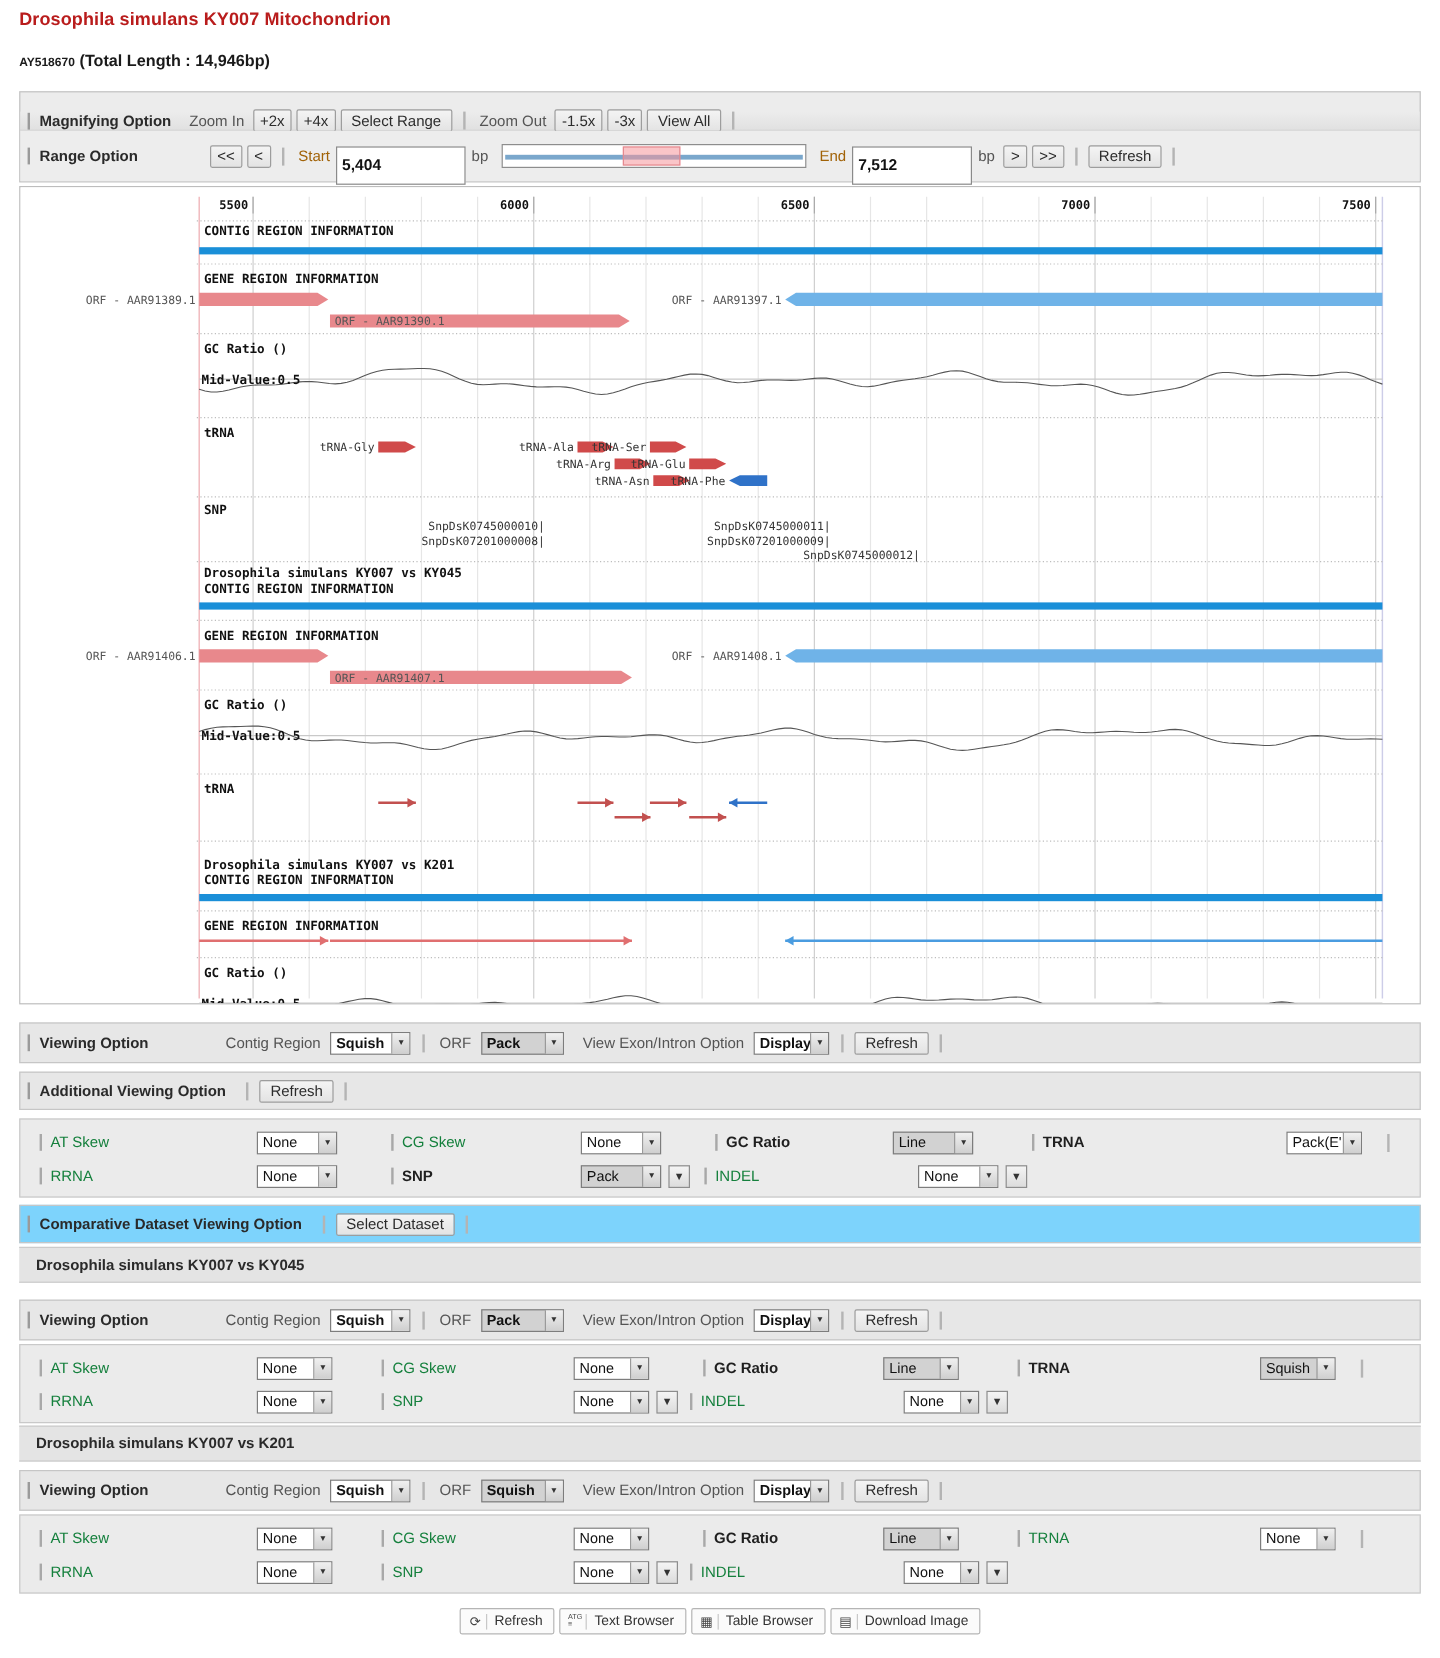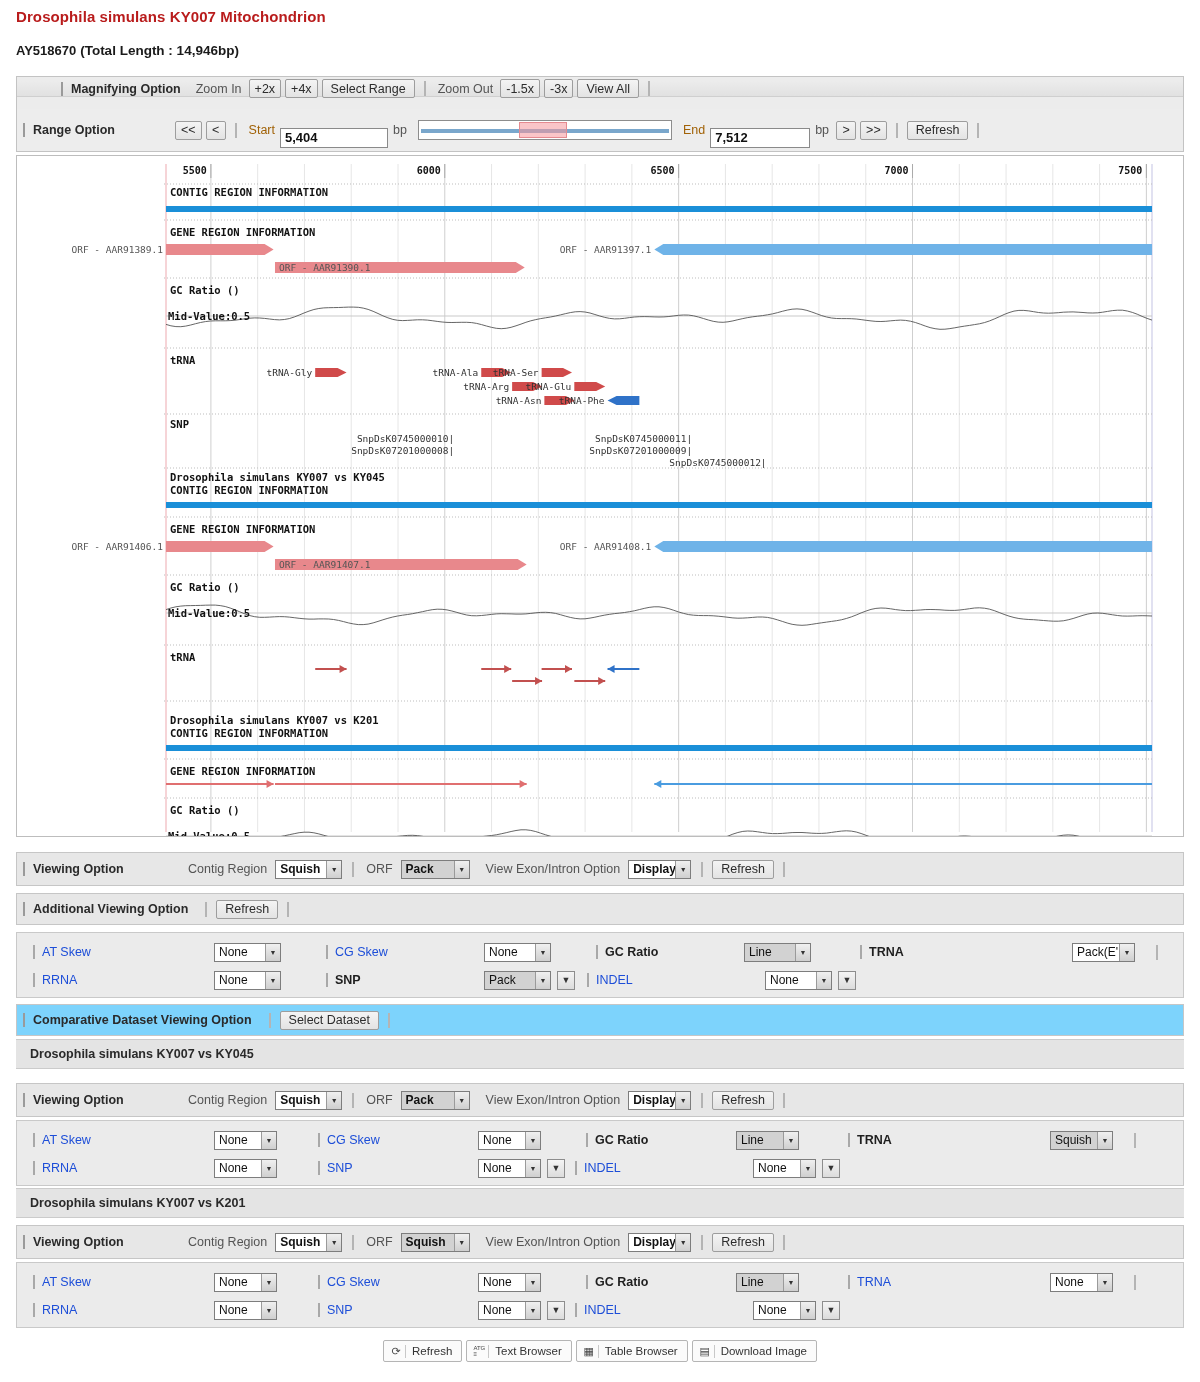--- a/index.html
+++ b/index.html
@@ -15,21 +15,21 @@
   
   .page-title {
     position: absolute; left: 16px; top: 8px;
     font-size: 15px; font-weight: bold; color: #b91c1c;
     letter-spacing: .1px;
   }
   .accession-row {
     position: absolute; left: 16px; top: 42px;
     font-size: 14px; color: #1a1a1a;
   }
-  .accession-row .acc { font-weight: bold; font-size: 13px; }
+  .accession-row .acc { font-weight: bold; font-size: 10px; }
   .accession-row .len { font-weight: bold; font-size: 13.5px; }
 
   
   .panel {
     position: absolute;
     background: #e8e8e8;
     border: 1px solid #c3c3c3;
   }
   .bar {
     position: absolute; left: 0; right: 0;
@@ -62,21 +62,21 @@
     margin: 0 2px;
     white-space: nowrap;
     cursor: pointer;
     font-family: "Liberation Sans", sans-serif;
   }
   .btn.wide { padding: 1px 8px; }
   .btn.small { padding: 1px 5px; min-width: 20px; }
 
   .field {
     background: #ffffff; border: 1px solid #8a8a8a;
-    height: 20px; font-size: 13px; font-weight: bold;
+    height: 32px; font-size: 13px; font-weight: bold;
     padding: 0 4px; color: #111;
     font-family: "Liberation Sans", sans-serif;
     margin-top: 15px;
   }
 
   
   .slider-wrap {
     position: relative; width: 254px; height: 20px;
     background: #fff; border: 1px solid #8d8d8d;
     margin: 0 6px;
@@ -129,21 +129,21 @@
     width: 18px; height: 19px;
     border: 1px solid #8d8d8d;
     background: linear-gradient(#f4f4f4, #dcdcdc);
     font-size: 9px; color: #333; margin-left: 3px; cursor: pointer;
     line-height: 6px;
   }
 
   .optrow { position: absolute; left: 0; right: 0; display: flex; align-items: center; }
   .optcell { display: flex; align-items: center; }
   .optcell .lbl {
-    font-size: 12.5px; color: #1d4ed8;
+    font-size: 12.5px; color: #15803d;
     border-left: 2px solid #a8a8a8; padding-left: 7px; margin-left: 2px;
     white-space: nowrap; line-height: 14px;
   }
   .optcell .lbl.b { font-weight: bold; color: #1f1f1f; }
 
   .section-head {
     position: absolute; left: 0; right: 0;
     background: #e4e4e4;
     border-top: 1px solid #cbcbcb; border-bottom: 1px solid #cbcbcb;
     display: flex; align-items: center;
@@ -172,21 +172,21 @@
 <body>
 
 <div class="page-title">Drosophila simulans KY007 Mitochondrion</div>
 <div class="accession-row">
   <span class="acc">AY518670</span>
   <span class="len">(Total Length : 14,946bp)</span>
 </div>
 
 <div class="panel" id="top-panel" style="left:16px; top:76px; width:1168px; height:76px; background:#ececec;">
 
-  <div class="bar" style="top:4px; height:16px;padding-left:38px;">
+  <div class="bar" style="top:16px; height:16px;">
     <span class="grp-label">Magnifying Option</span>
     <span class="txt">Zoom In</span>
     <span class="btn small">+2x</span>
     <span class="btn small">+4x</span>
     <span class="btn wide">Select Range</span>
     <span class="sep"></span>
     <span class="txt">Zoom Out</span>
     <span class="btn small">-1.5x</span>
     <span class="btn small">-3x</span>
     <span class="btn wide">View All</span>

